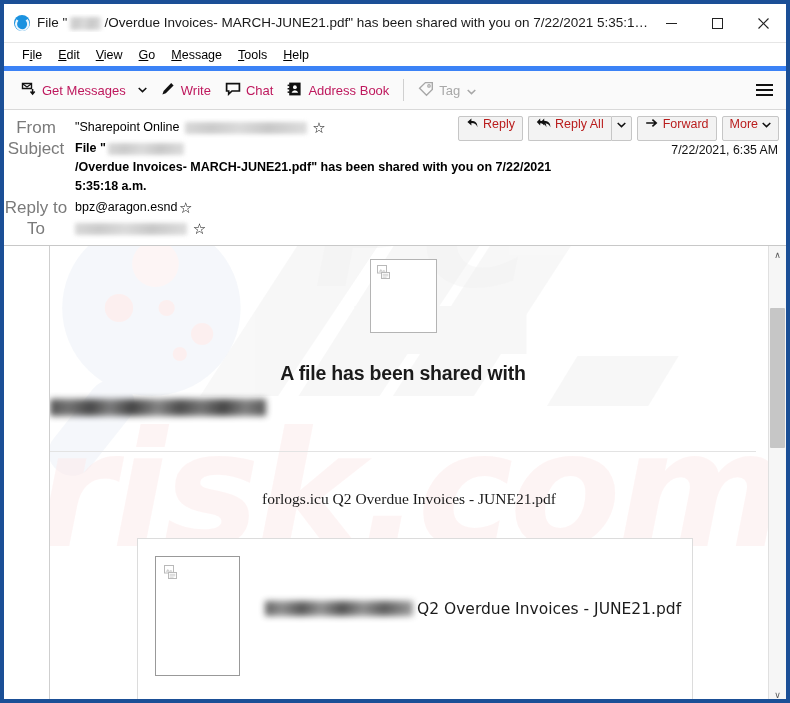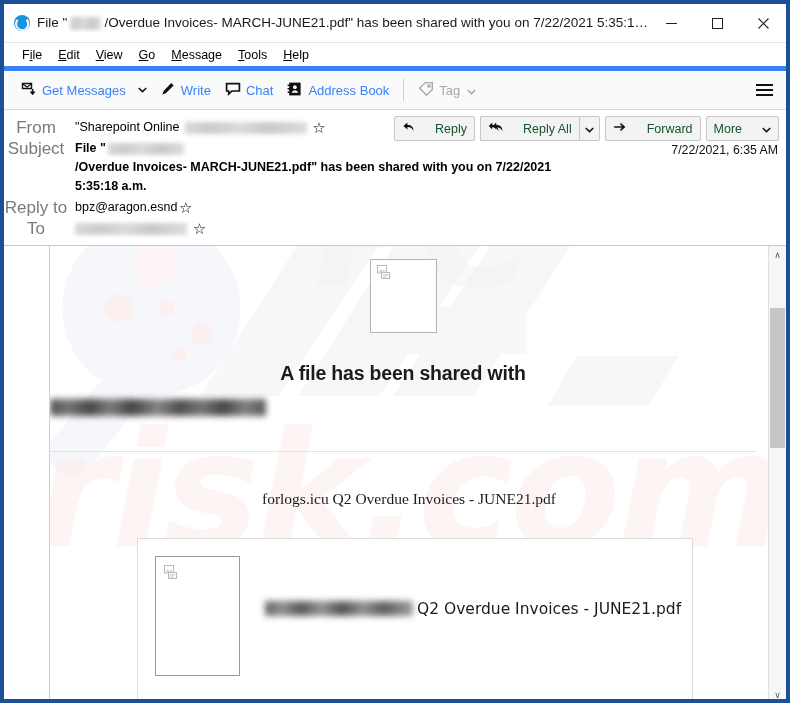--- a/index.html
+++ b/index.html
@@ -97,21 +97,21 @@
     border-bottom: 1px solid #d9d9d9;
     padding: 0 8px 0 10px;
   }
   .tb-btn {
     display: flex;
     align-items: center;
     gap: 5px;
     height: 28px;
     padding: 0 7px;
     font-size: 13px;
-    color: #3b82f6;
+    color: #be185d;
     border-radius: 2px;
     white-space: nowrap;
   }
   .tb-btn.disabled { color: #a8a8a8; justify-content: flex-end; }
   .tb-split {
     width: 20px;
     height: 28px;
     display:flex;
     align-items:center;
     justify-content:center;
@@ -172,26 +172,26 @@
   }
   .hdr-buttons {
     position: absolute;
     right: 7px;
     top: 6px;
     display: flex;
     align-items: center;
   }
   .hdr-btn {
     display: flex;
-    align-items: center;
-    gap: 20px;
+    align-items: flex-start;
+    gap: 4px;
     height: 23px;
     padding: 0 7px;
     font-size: 12.5px;
-    color: #14532d;
+    color: #b91c1c;
     background: #f3f3f3;
     border: 1px solid #c6c6c6;
     border-radius: 2px;
     margin-left: 5px;
     white-space: nowrap;
   }
   .hdr-btn-group { display:flex; margin-left:5px; }
   .hdr-btn-group .hdr-btn { margin-left: 0; }
   .hdr-btn-group .main { border-right: none; border-radius: 2px 0 0 2px; }
   .hdr-btn-group .arrow { border-radius: 0 2px 2px 0; padding: 0 5px; }

